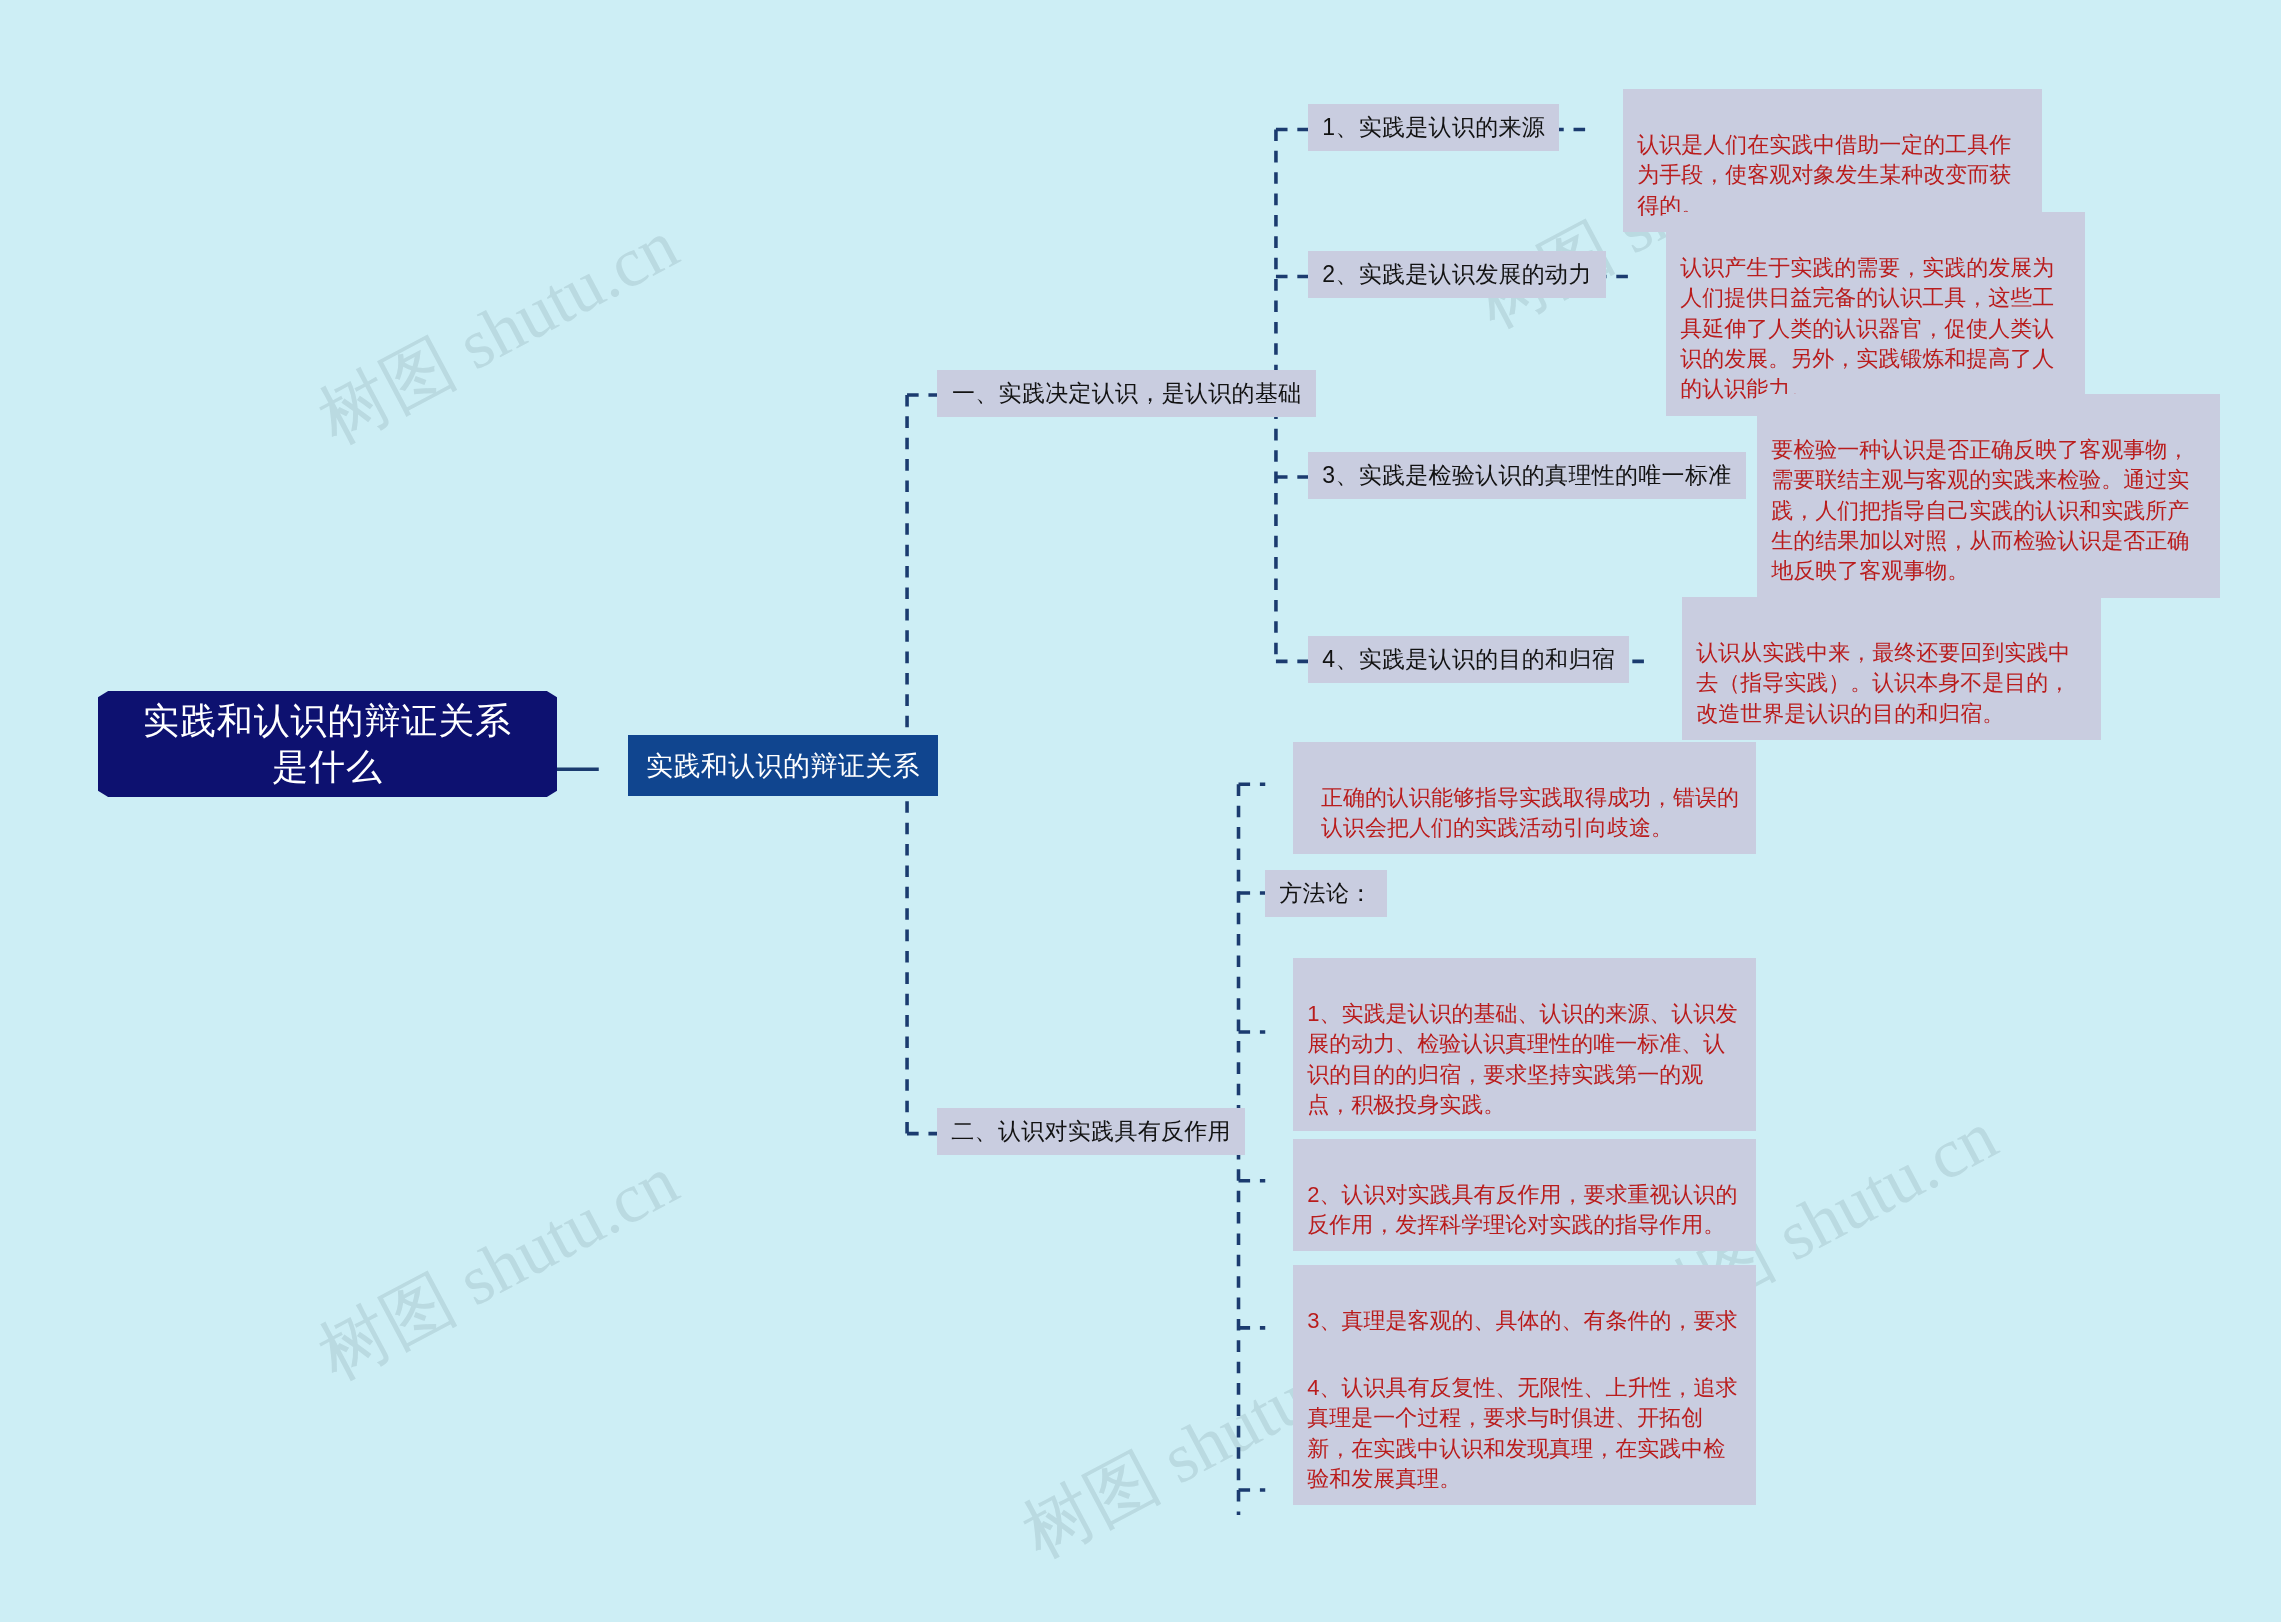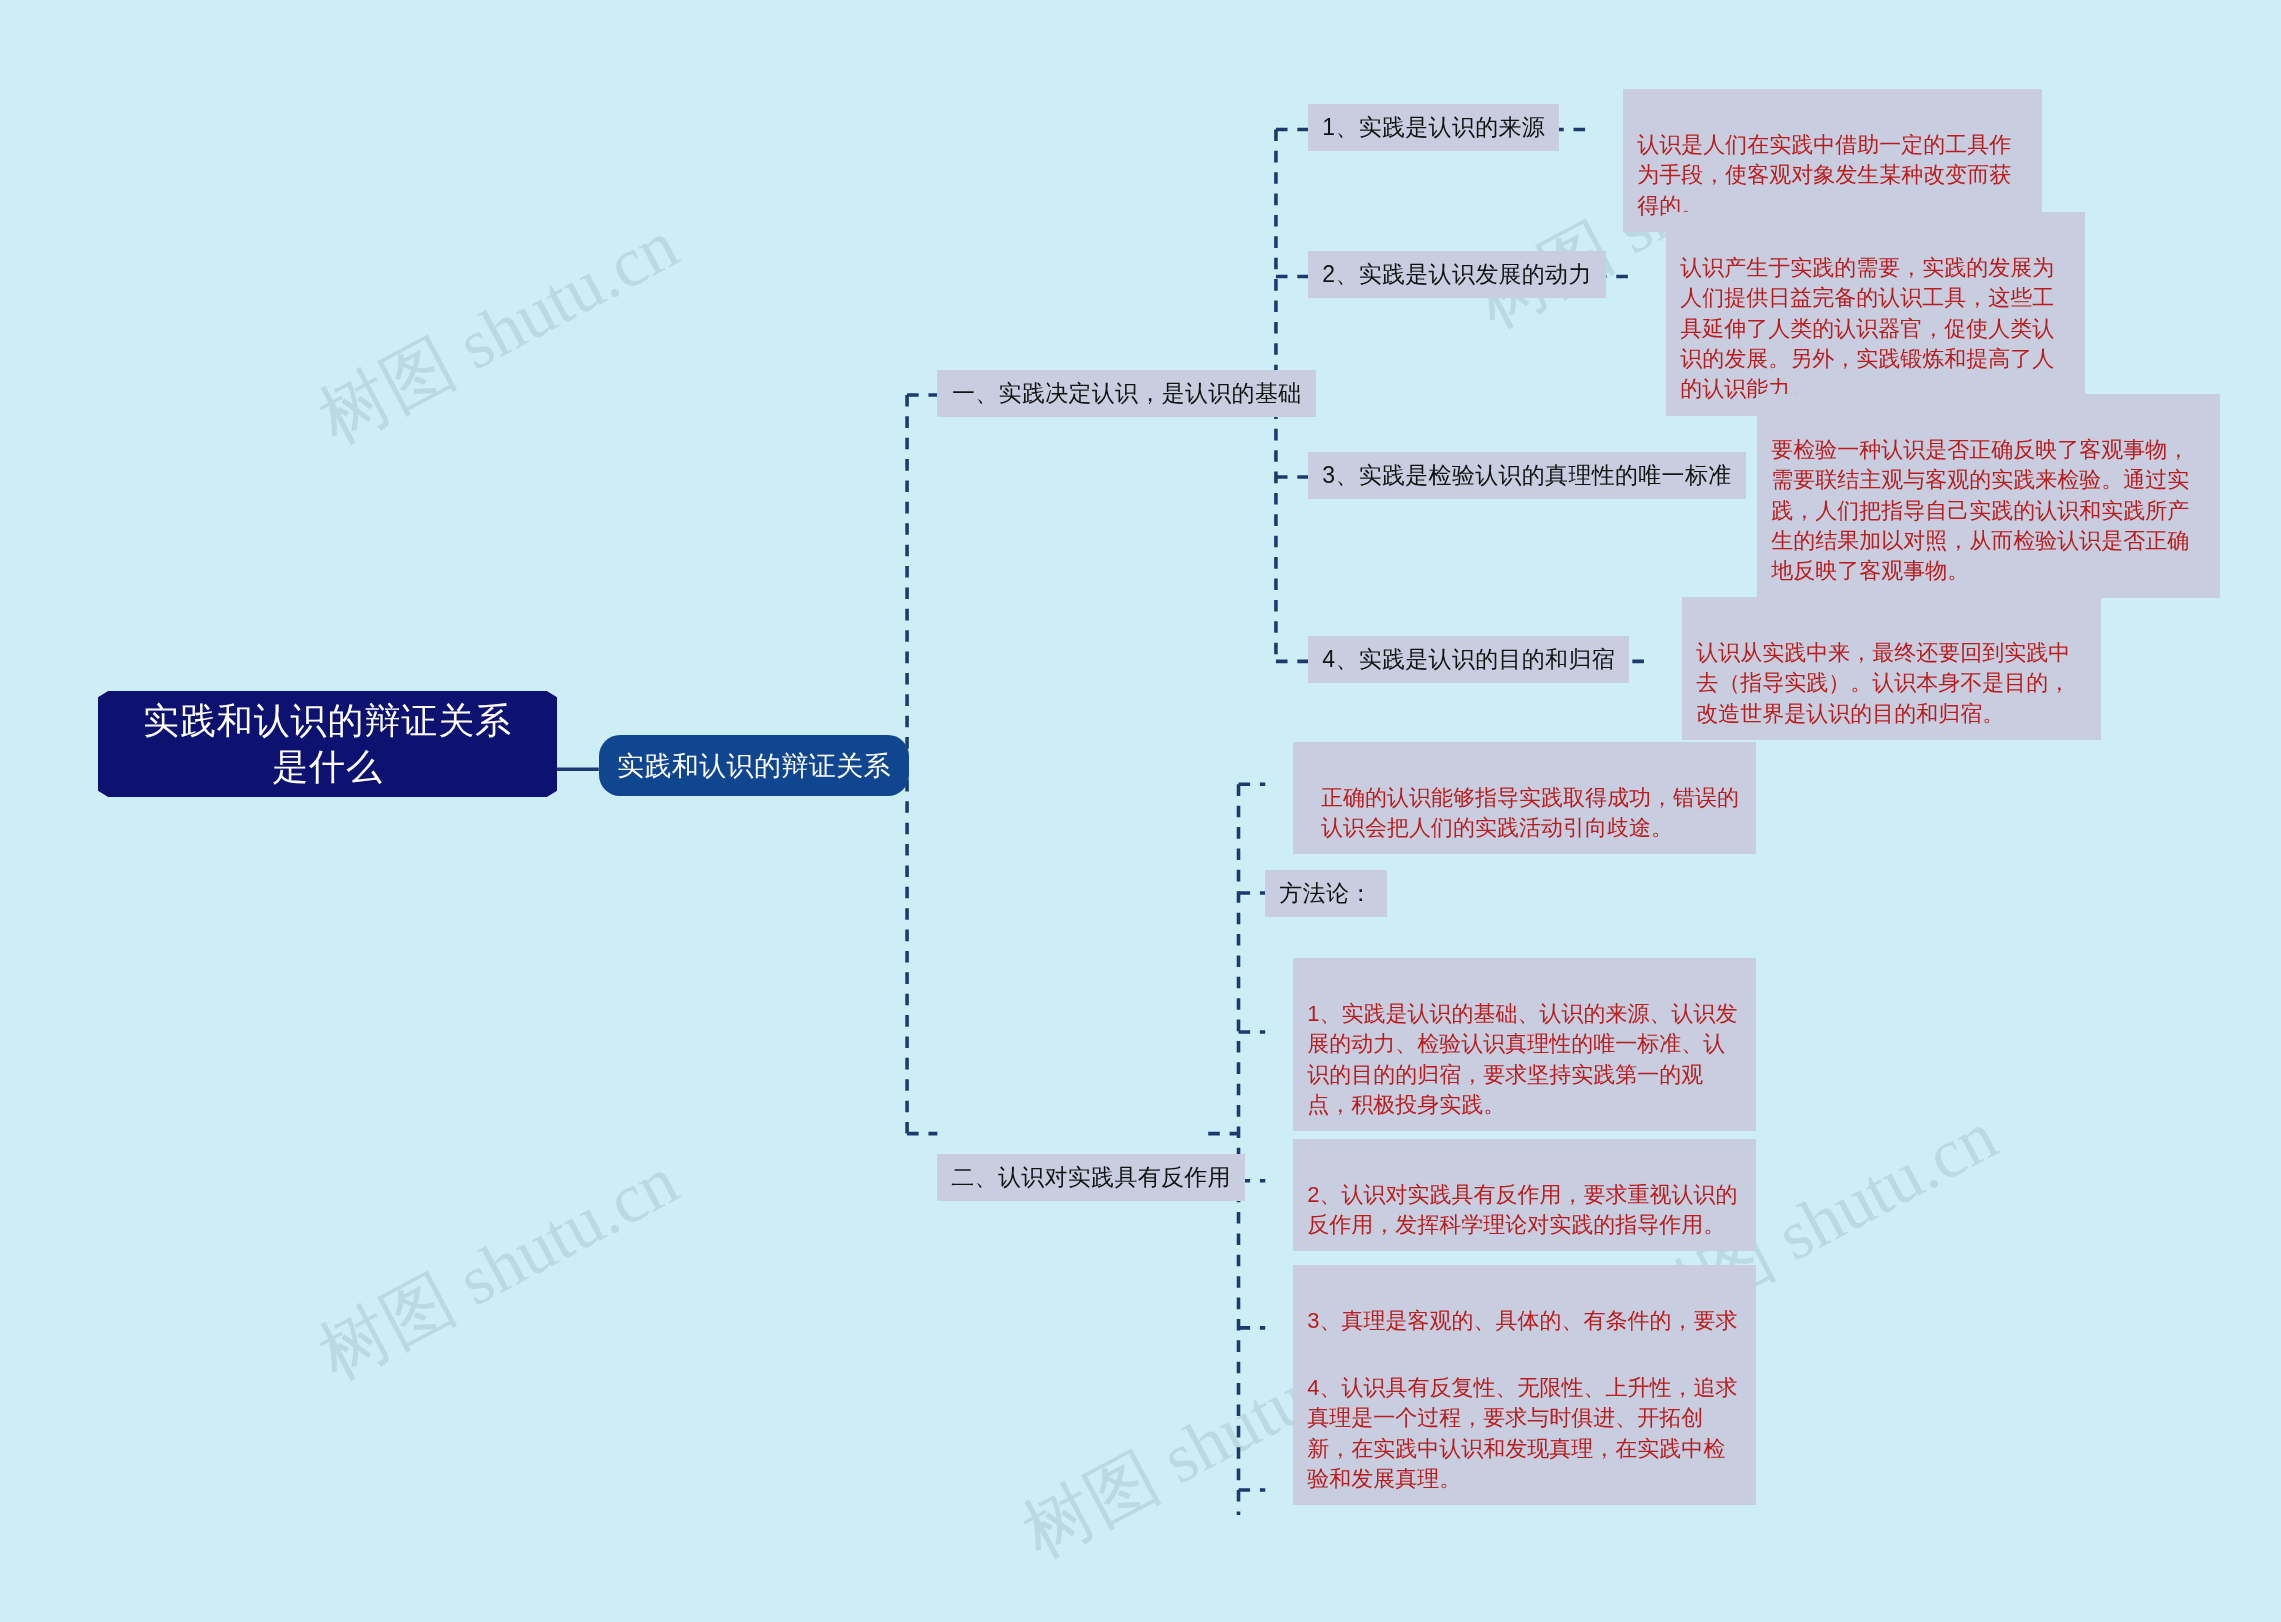--- a/index.html
+++ b/index.html
@@ -138,21 +138,21 @@
     <path d="M1390,1672 L1420,1672" stroke-dasharray="13 11"></path>
   </g>
 </svg>
 
 <div id="nodes">
 
   <div class="node root-node" style="left:98px; top:691px; width:459px; height:106px;">
     <span>实践和认识的辩证关系是什么</span>
   </div>
 
-  <div class="node l1-node" style="left:599px; top:735px;border-radius:21px;">
+  <div class="node l1-node" style="left:628px; top:735px;">
     <span>实践和认识的辩证关系</span>
   </div>
 
   <div class="node topic-node" style="left:937px; top:370px;padding-left:15px;">
     <span>一、实践决定认识，是认识的基础</span>
   </div>
 
   <div class="node topic-node" style="left:1308px; top:104px;align-items:flex-end;">
     <span>1、实践是认识的来源</span>
   </div>
@@ -174,21 +174,21 @@
     <span>要检验一种认识是否正确反映了客观事物，需要联结主观与客观的实践来检验。通过实践，人们把指导自己实践的认识和实践所产生的结果加以对照，从而检验认识是否正确地反映了客观事物。</span>
   </div>
 
   <div class="node topic-node" style="left:1308px; top:636px;">
     <span>4、实践是认识的目的和归宿</span>
   </div>
   <div class="node text-node narrow" style="left:1654px; top:597px;">
     <span>认识从实践中来，最终还要回到实践中去（指导实践）。认识本身不是目的，改造世界是认识的目的和归宿。</span>
   </div>
 
-  <div class="node topic-node" style="left:937px; top:1154px;">
+  <div class="node topic-node" style="left:937px; top:1108px;">
     <span>二、认识对实践具有反作用</span>
   </div>
 
   <div class="node text-node wide" style="left:1265px; top:742px;padding-left:28px;">
     <span>正确的认识能够指导实践取得成功，错误的认识会把人们的实践活动引向歧途。</span>
   </div>
 
   <div class="node topic-node" style="left:1265px; top:870px;">
     <span>方法论：</span>
   </div>

